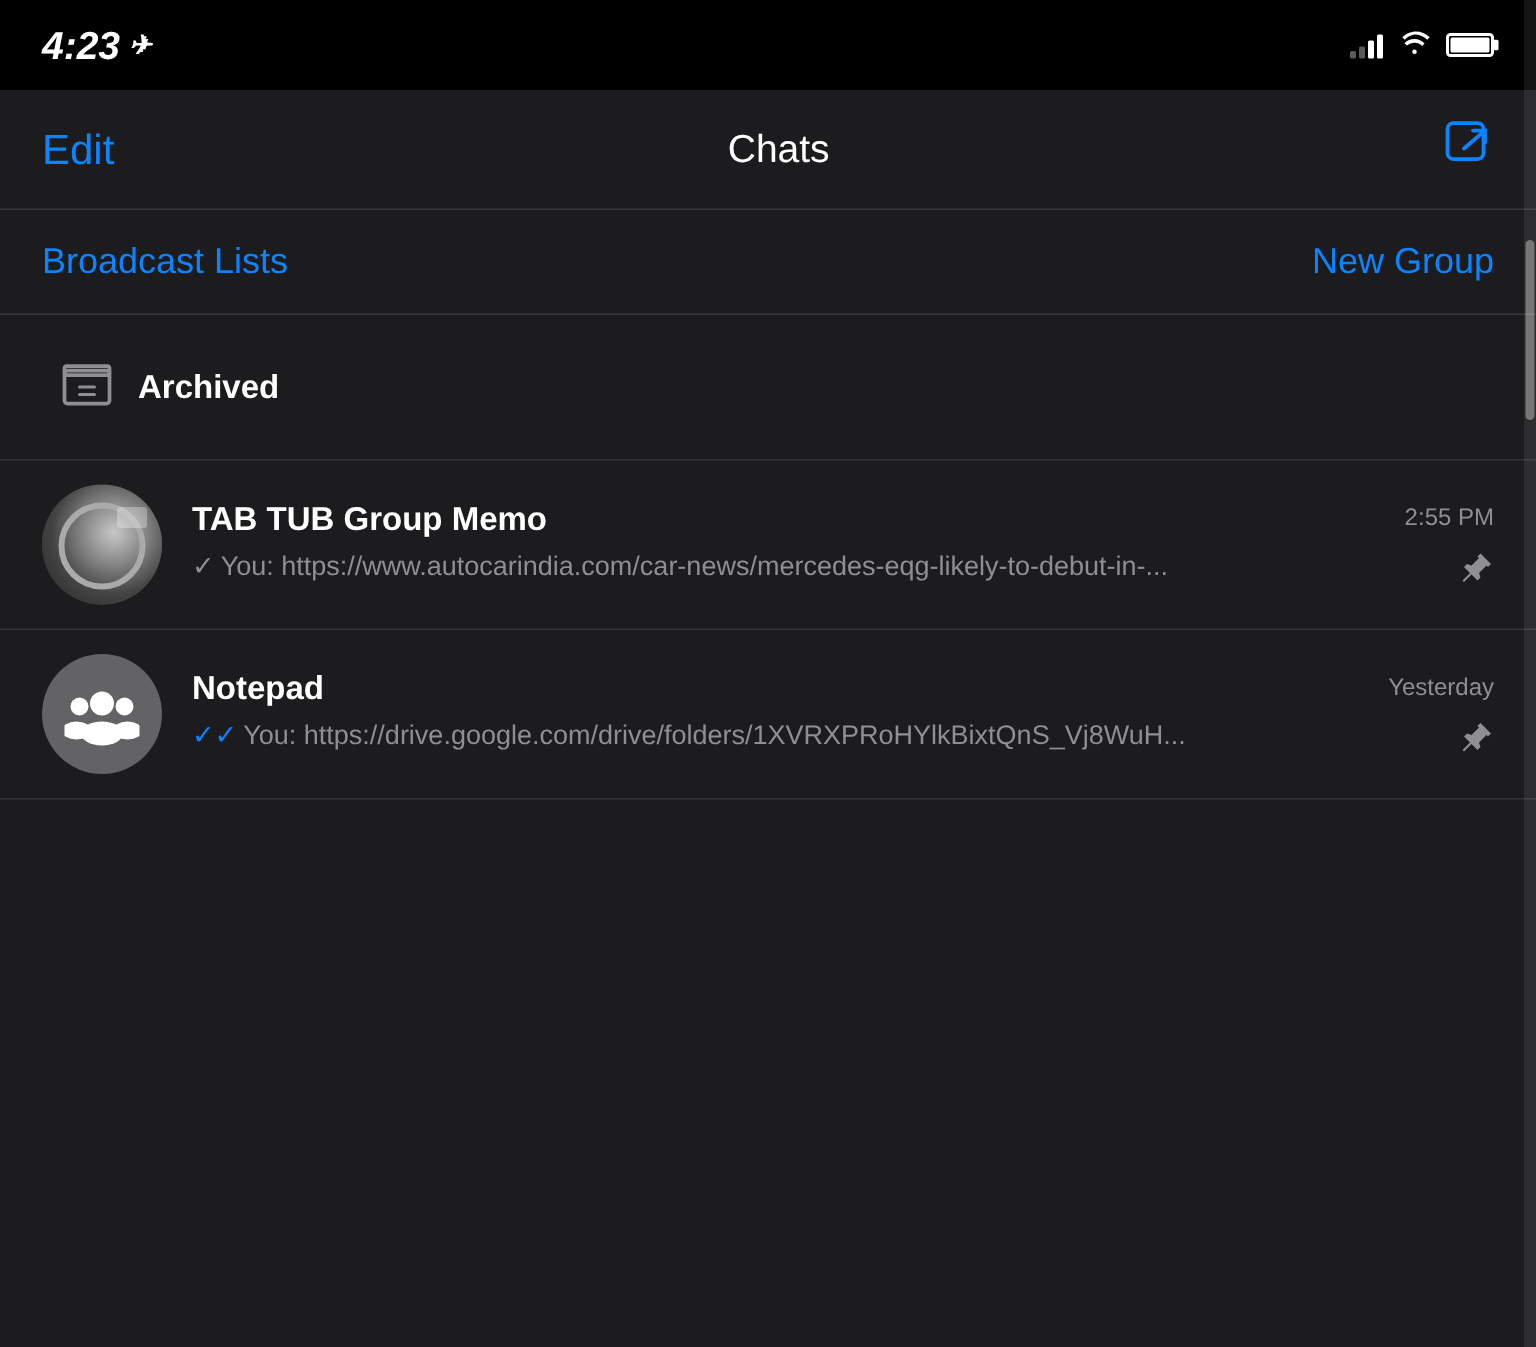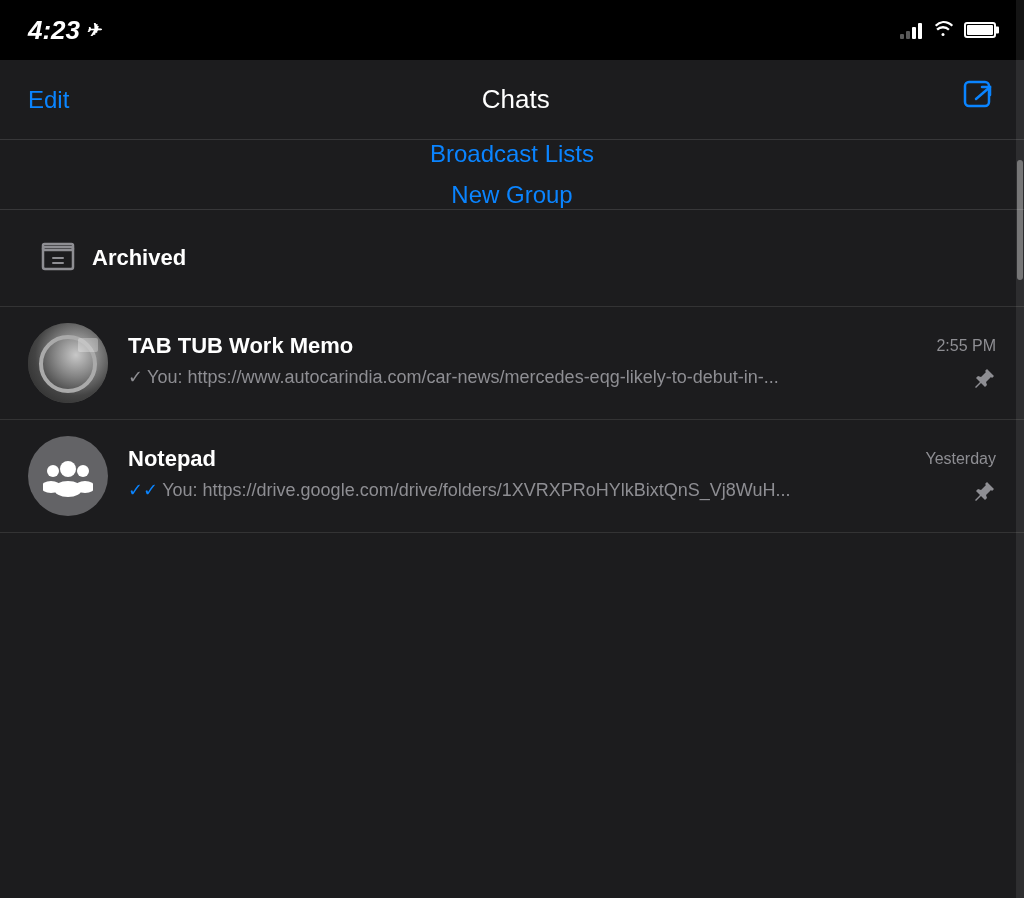--- a/index.html
+++ b/index.html
@@ -99,21 +99,21 @@
       height: 80px;
       display: flex;
       align-items: center;
       justify-content: space-between;
       padding: 0 28px;
       border-bottom: 1px solid rgba(255,255,255,0.12);
     }
 
     .nav-edit {
       color: #0a84ff;
-      font-size: 24px;
+      font-size: 28px;
       font-weight: 400;
       cursor: pointer;
     }
 
     .nav-title {
       color: #ffffff;
       font-size: 26px;
       font-weight: 400;
     }
 
@@ -130,21 +130,20 @@
 
     
     .action-bar {
       background: #1c1c1e;
       height: 70px;
       display: flex;
       align-items: center;
       justify-content: space-between;
       padding: 0 28px;
       border-bottom: 1px solid rgba(255,255,255,0.12);
-      flex-direction: column;
     }
 
     .action-broadcast {
       color: #0a84ff;
       font-size: 24px;
       font-weight: 400;
       cursor: pointer;
     }
 
     .action-newgroup {
@@ -388,21 +387,21 @@
     </div>
     <span class="archived-label">Archived</span>
   </div>
 
   <div class="chat-row">
     <div class="avatar avatar-car">
       <div class="avatar-car-img"></div>
     </div>
     <div class="chat-content">
       <div class="chat-header">
-        <span class="chat-name">TAB TUB Work Memo</span>
+        <span class="chat-name">TAB TUB Group Memo</span>
         <span class="chat-time">2:55 PM</span>
       </div>
       <div class="chat-preview-row">
         <div class="chat-preview">
           <span class="checkmark">✓</span>You: https://www.autocarindia.com/car-news/mercedes-eqg-likely-to-debut-in-...
         </div>
         <div class="pin-icon">
           <svg width="22" height="22" viewBox="0 0 22 22" fill="#8e8e93">
             <path d="M13 2l7 7-2 2-1-1-5 5 1 3-2 2-4-4-5 5-1-1 5-5-4-4 2-2 3 1 5-5-1-1z"></path>
           </svg>

